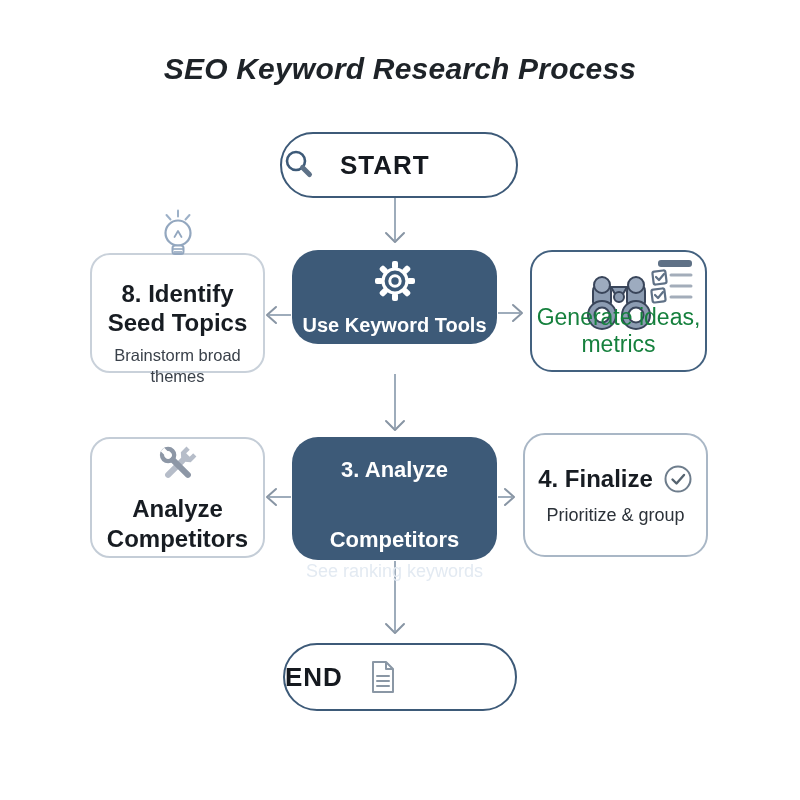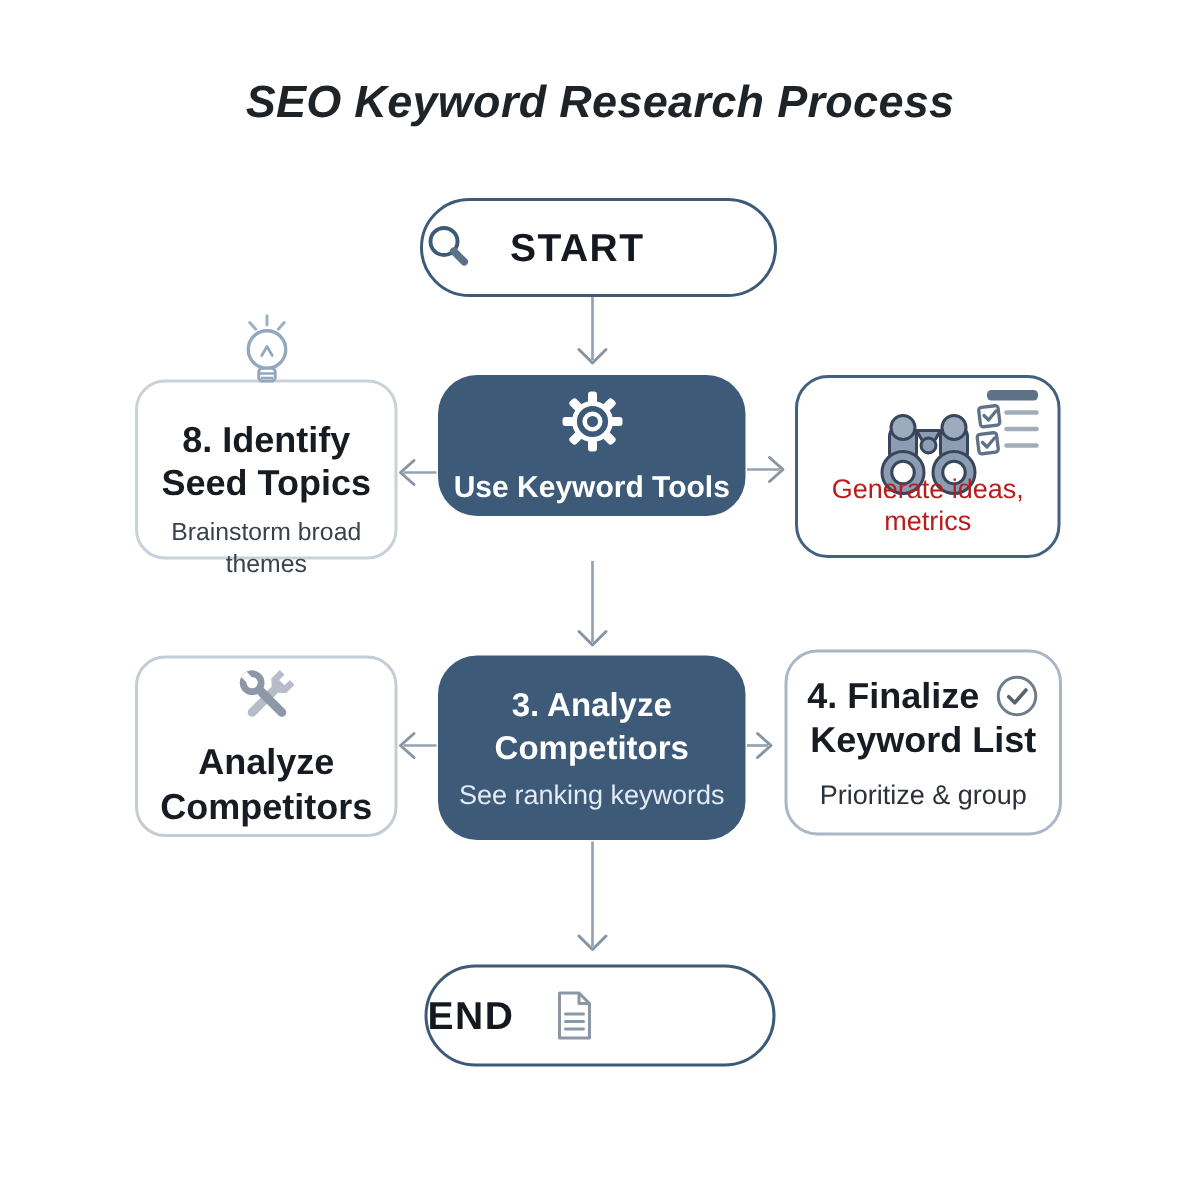--- a/index.html
+++ b/index.html
@@ -24,21 +24,21 @@
   .pill-end{left:283px;top:643px;width:230px;height:64px;gap:26px;}
 
   .node-dark{
     position:absolute;background:var(--node_fill,#3d5a78);border-radius:26px;
     display:flex;flex-direction:column;align-items:center;justify-content:center;
     color:#fff;text-align:center;
   }
   .node-dark.r1{left:292px;top:250px;width:205px;height:94px;gap:10px;}
   .node-dark.r2{left:292px;top:437px;width:205px;height:123px;}
   .node-dark .dk-title{font-size:20px;font-weight:bold;color:#fff;}
-  .node-dark .dk-title2{font-size:22px;font-weight:bold;line-height:1.3;color:#fff;}
+  .node-dark .dk-title2{font-size:22px;font-weight:bold;line-height:1.3;color:#fff;margin-top:41px;}
   .node-dark .dk-sub{font-size:18px;color:#e3eaf2;margin-top:7px;}
 
   .node-light{
     position:absolute;background:#fff;text-align:center;box-sizing:border-box;
   }
   .box-step1{
     left:90px;top:253px;width:175px;height:120px;
     border:2px solid #c9d1da;border-radius:20px;padding-top:24px;
   }
   .box-generate{
@@ -50,21 +50,21 @@
     border:2px solid #c4cdd7;border-radius:20px;
     display:flex;flex-direction:column;align-items:center;justify-content:center;gap:6px;
   }
   .box-step4{
     left:523px;top:433px;width:185px;height:124px;
     border:2px solid #a9b7c6;border-radius:22px;
     display:flex;flex-direction:column;align-items:center;justify-content:center;
   }
   .bold-line{font-size:24px;font-weight:bold;color:#171c22;line-height:1.22;}
   .sub-line{font-size:16.5px;color:#3a414a;line-height:1.28;margin-top:7px;padding:0 18px;}
-  .caption-line{position:absolute;left:0;bottom:12px;width:100%;font-size:18px;color:#b91c1c;}
+  .caption-line{position:absolute;left:0;bottom:12px;width:100%;font-size:23px;color:#15803d;}
   .title-row{display:flex;align-items:center;gap:10px;}
 
   .icon{display:block;}
   .bulb-icon{position:absolute;top:-46px;left:50%;transform:translateX(-50%);}
   .binoculars-icon{position:absolute;top:22px;left:50%;transform:translateX(-50%);}
   .checklist-icon{position:absolute;top:7px;right:11px;}
   .step4-sub{font-size:18px;color:#2b3138;margin-top:11px;}
 </style>
 </head>
 <body>
@@ -206,21 +206,20 @@
   </div>
 
   <div class="node-light box-step4">
     <div class="title-row">
       <span class="bold-line">4. Finalize</span>
       <svg class="icon" width="30" height="30" viewBox="0 0 30 30">
         <circle cx="15" cy="15" r="12.5" fill="none" stroke="#6e7d8c" stroke-width="2"></circle>
         <path d="M9.5,15.5 l4,4 l7.5,-8.5" fill="none" stroke="#55636f" stroke-width="2.4" stroke-linecap="round" stroke-linejoin="round"></path>
       </svg>
     </div>
-    <div class="bold-line">Keyword List</div>
     <div class="step4-sub">Prioritize &amp; group</div>
   </div>
 
   <div class="pill pill-end">
     <span class="label">END</span>
     <svg class="icon" width="28" height="34" viewBox="0 0 28 34">
       <path d="M4,2 h13 l7,7 v23 h-20 z" fill="#ffffff" stroke="#8a97a5" stroke-width="2" stroke-linejoin="round"></path>
       <path d="M17,2 v7 h7" fill="none" stroke="#8a97a5" stroke-width="2" stroke-linejoin="round"></path>
       <g stroke="#8a97a5" stroke-width="2" stroke-linecap="round">
         <line x1="8" y1="16" x2="20" y2="16"></line>

